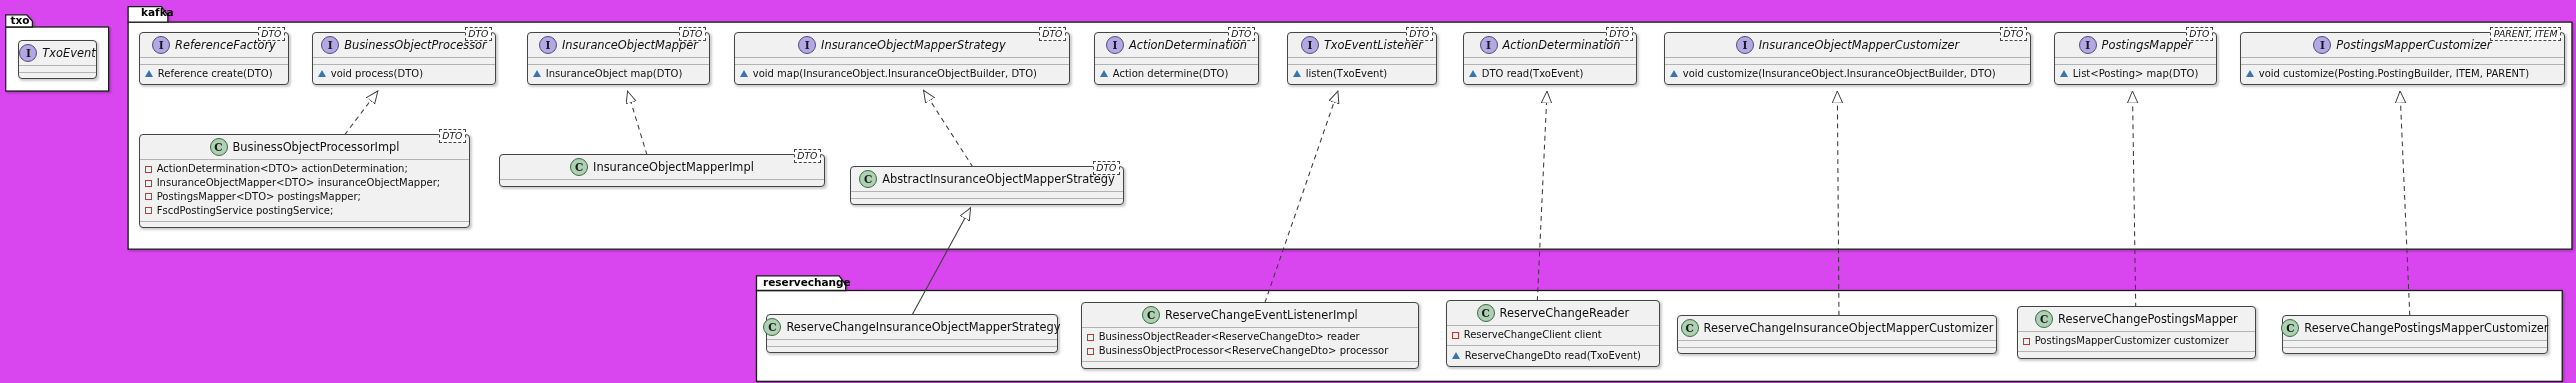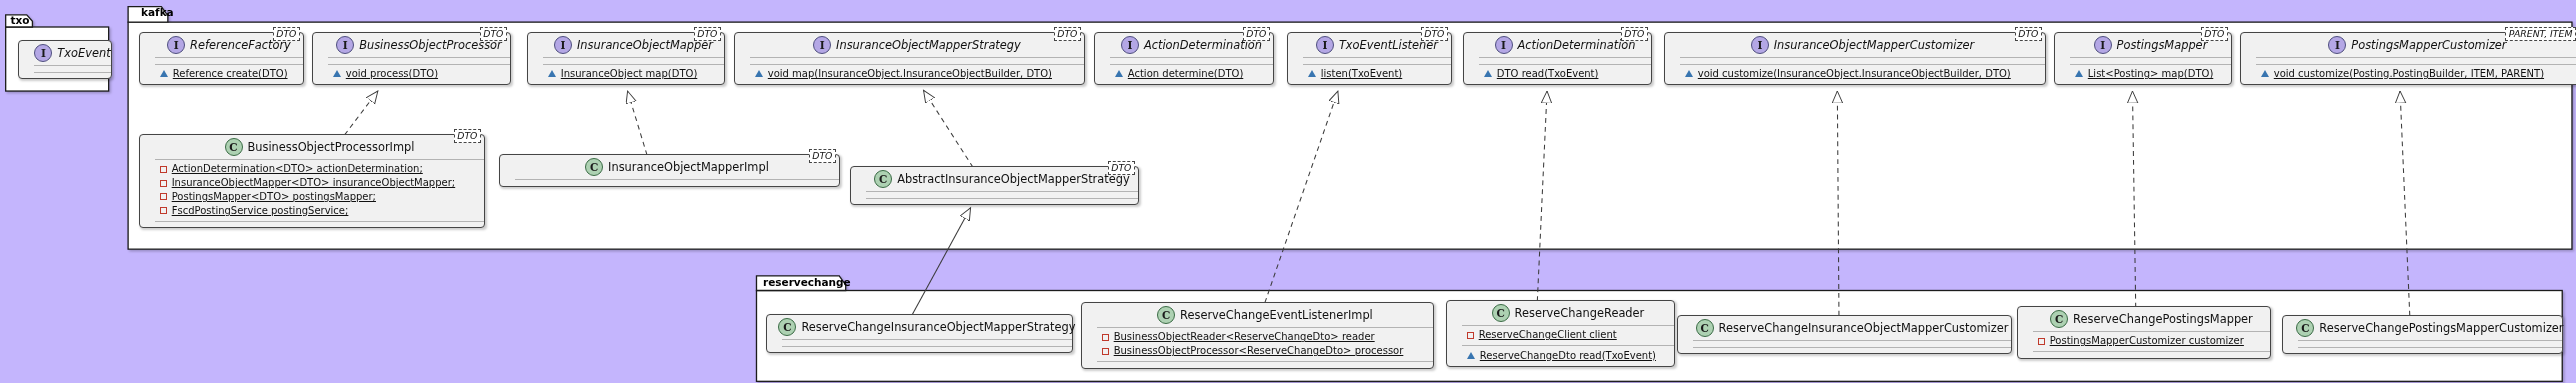--- a/index.html
+++ b/index.html
@@ -1,45 +1,45 @@
 <!DOCTYPE html>
 <html style="font-size:13px"><head>
 <meta charset="utf-8">
 <style>
   html,body{margin:0;padding:0;background:#ffffff;}
   #canvas{
     position:relative;width:2576px;height:384px;overflow:hidden;
     font-family:"DejaVu Sans","Liberation Sans",sans-serif;color:#111;
-    background:#c4b5fd;
+    background:#d946ef;
   }
   #wires{position:absolute;left:0;top:0;z-index:1;}
   .pkg-label{
     position:absolute;z-index:3;font-weight:bold;font-size:10.5px;color:#000;
     letter-spacing:0;line-height:11.4px;
   }
   .uml{
     position:absolute;z-index:2;background:#f1f1f1;border:0.8px solid #454545;
-    border-radius:4px;box-shadow:1.6px 1.6px 2.4px rgba(0,0,0,.20);padding-left:15px;
+    border-radius:4px;box-shadow:1.6px 1.6px 2.4px rgba(0,0,0,.20);
   }
   .hd{
     display:flex;align-items:center;justify-content:center;gap:4.9px;
     height:24px;padding:0 6.5px;border-bottom:0.8px solid #b3b3b3;white-space:nowrap;
   }
   .ic{
     width:16px;height:16px;border-radius:50%;flex:0 0 auto;
     display:flex;align-items:center;justify-content:center;
     font-family:"DejaVu Serif","Liberation Serif",serif;font-weight:bold;font-size:10.5px;color:#1a1a1a;
   }
   .ic.i{background:#b4a7e5;border:0.8px solid #4e4e7e;}
   .ic.c{background:#add1b2;border:0.8px solid #3a6b45;}
   .nm{font-size:11.4px;}
   .nm.it{font-style:italic;}
   .strip{height:5.7px;}
   .strip.bb{border-bottom:0.8px solid #b3b3b3;}
-  .members{padding:2.4px 4.9px 3.2px 4.9px;text-decoration:underline;}
+  .members{padding:2.4px 4.9px 3.2px 4.9px;}
   .members.bb{border-bottom:0.8px solid #b3b3b3;}
   .m{display:flex;align-items:center;gap:4.9px;white-space:nowrap;line-height:13.8px;font-size:10px;}
   .vf{width:4.9px;height:4.9px;border:1.2px solid #c0392b;background:transparent;flex:0 0 auto;}
   .vm{
     width:0;height:0;flex:0 0 auto;
     border-left:4px solid transparent;border-right:4px solid transparent;
     border-bottom:7.3px solid #3875b0;
   }
   .gen{
     position:absolute;top:-5.7px;right:3.2px;z-index:4;background:#ffffff;

